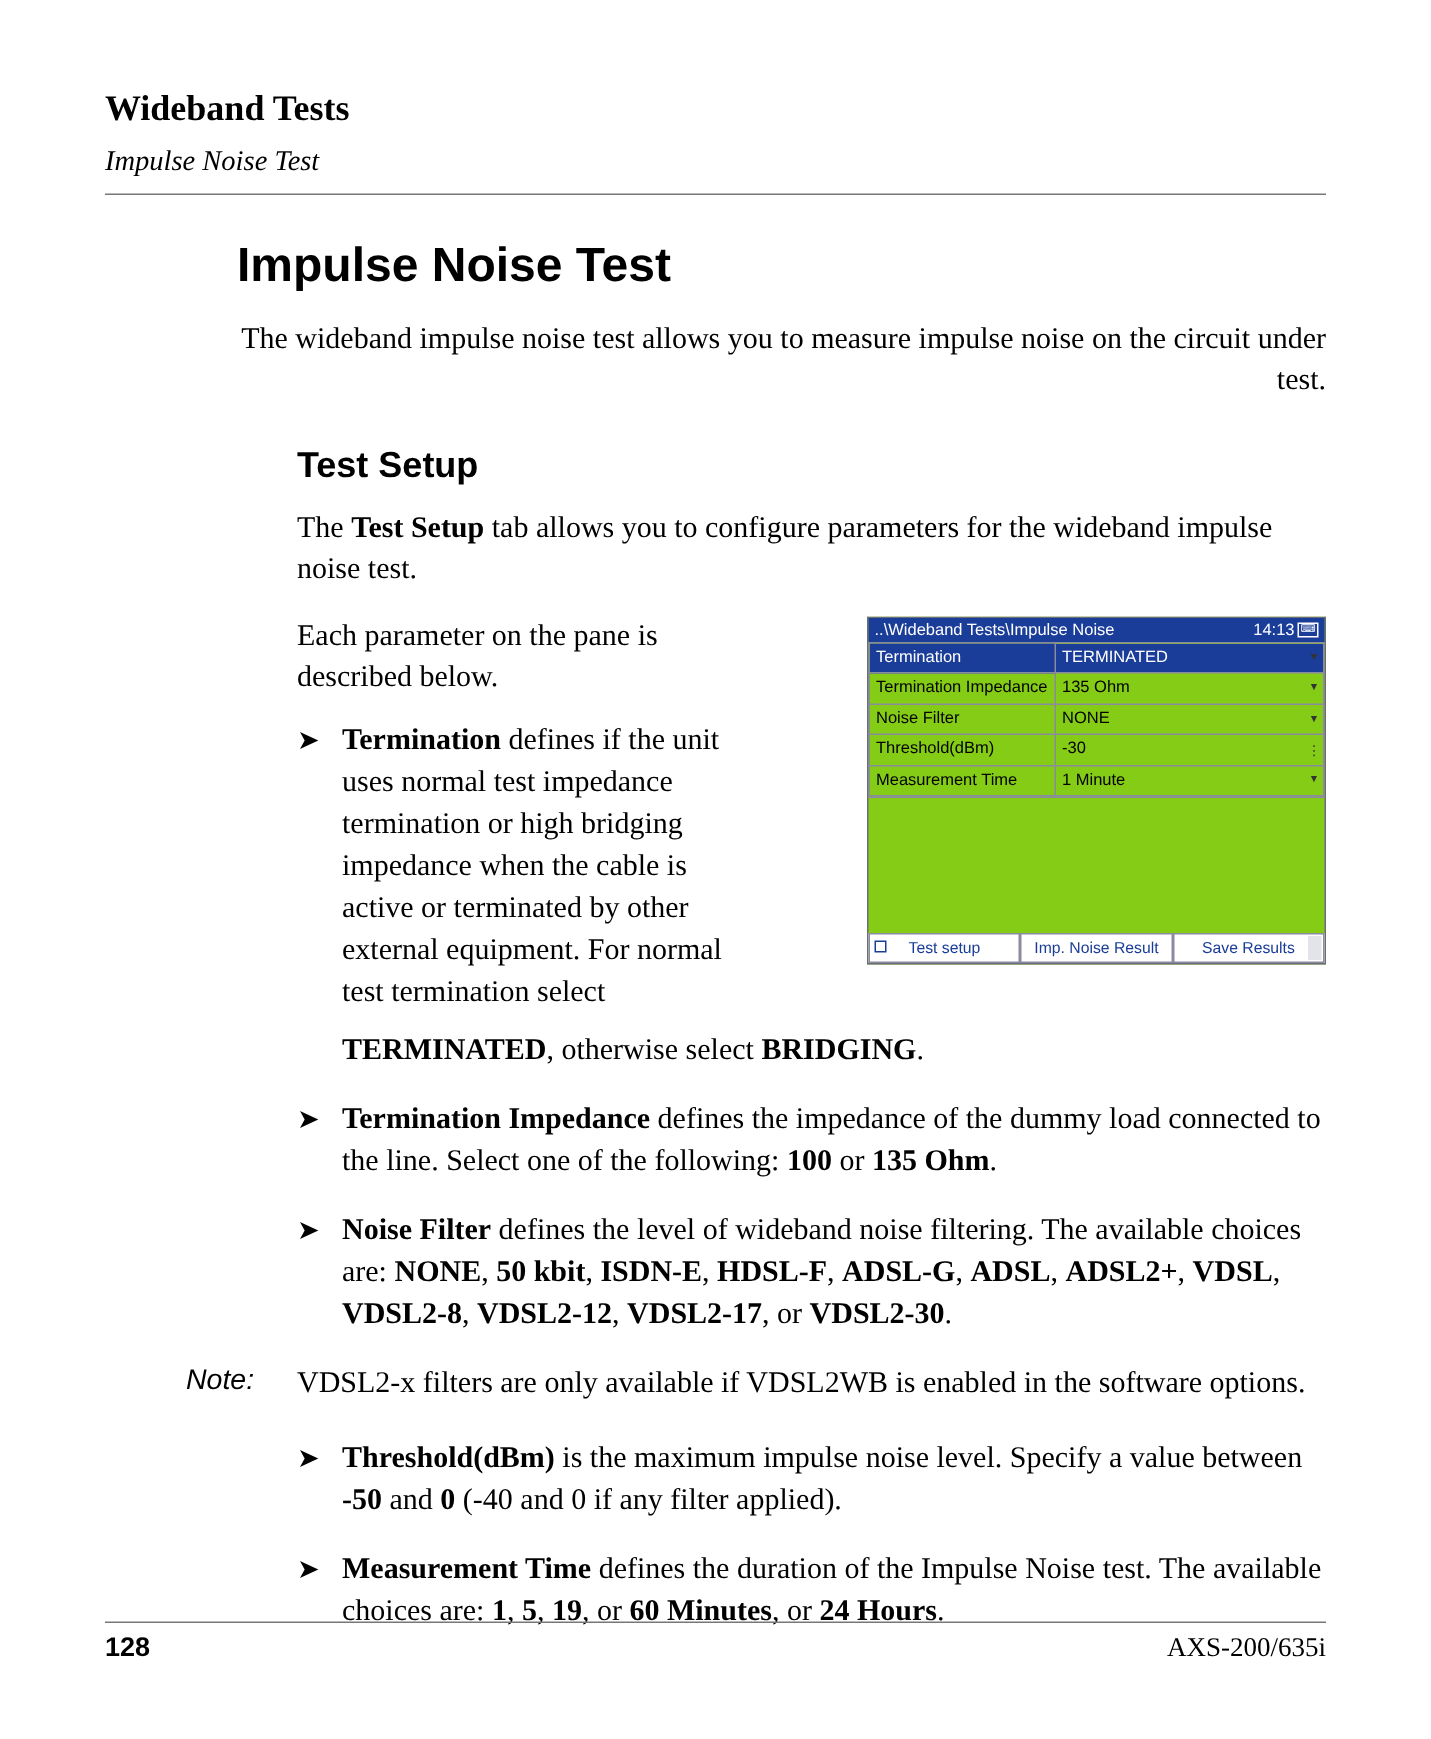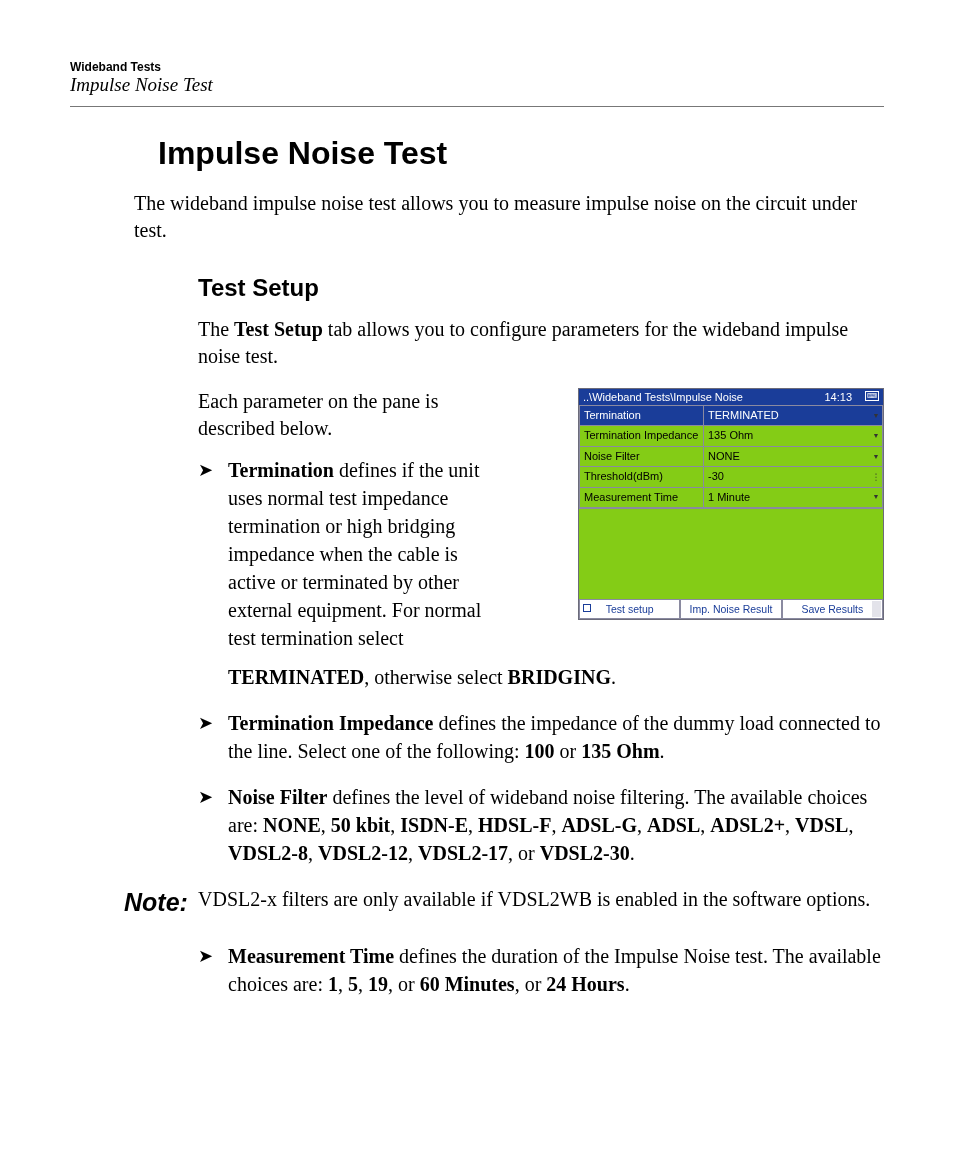--- a/index.html
+++ b/index.html
@@ -11,44 +11,45 @@
     color: #000;
     width: 954px;
   }
   .page {
     padding: 60px 70px 40px 70px;
     box-sizing: border-box;
     min-height: 1159px;
     position: relative;
   }
   .header-chapter {
-    font-family: Liberation Sans, sans-serif;
+    font-family: Liberation Serif, serif;
     font-weight: 700;
-    font-size: 12px;
-    margin: 0 0 0 0;
+    font-size: 24px;
+    margin: 0 0 10px 0;
   }
   .header-section {
     font-style: italic;
     font-size: 19px;
     margin: 0 0 10px 0;
   }
   .hrule {
     border: none;
     border-top: 1.5px solid #777;
     margin: 0 0 28px 0;
   }
   h1.title {
     font-family: Arial, Helvetica, sans-serif;
     font-weight: 800;
     font-size: 32px;
     margin: 0 0 18px 88px;
   }
   .intro {
     margin: 0 0 30px 64px;
     line-height: 1.35;
+    text-align: right;
   }
   h2.subhead {
     font-family: Arial, Helvetica, sans-serif;
     font-weight: 800;
     font-size: 24px;
     margin: 0 0 14px 128px;
   }
   .para {
     margin: 0 0 18px 128px;
     line-height: 1.35;
@@ -74,21 +75,21 @@
   }
   .ss-titlebar {
     background: #1a3d99;
     color: #fff;
     font-size: 11px;
     padding: 2px 4px;
     display: flex;
     justify-content: space-between;
     align-items: center;
   }
-  .ss-titlebar .clock { display:flex; align-items:flex-start; gap:13px; }
+  .ss-titlebar .clock { display:flex; align-items:center; gap:2px; }
   .ss-table { width: 100%; border-collapse: collapse; }
   .ss-table td {
     border: 1px solid #8a8aa0;
     padding: 2px 4px;
     font-size: 11px;
     line-height: 1.4;
   }
   .ss-table td.val { position: relative; }
   .ss-table tr.hl td { background: #1a3d99; color: #fff; }
   .ss-table td:first-child { width: 115px; }
@@ -150,24 +151,24 @@
   }
   .after-clear { clear: both; }
   .note-row {
     display: flex;
     margin: 0 0 22px 54px;
     line-height: 1.4;
   }
   .note-label {
     font-family: Arial, Helvetica, sans-serif;
     font-style: italic;
-    font-weight: 700;
+    font-weight: 400;
     width: 74px;
     flex-shrink: 0;
-    font-size: 25px;
+    font-size: 19px;
   }
   .note-body {
   }
   .footer {
     position: absolute;
     left: 70px; right: 70px; bottom: 50px;
   }
   .footer-rule {
     border: none;
     border-top: 1.5px solid #777;
@@ -265,18 +266,28 @@
     </li>
   </ul>
 
   <div class="note-row">
     <div class="note-label">Note:</div>
     <div class="note-body">VDSL2-x filters are only available if VDSL2WB is enabled in the software options.</div>
   </div>
 
   <ul class="arrowlist">
     <li>
+      <b>Threshold(dBm)</b><span> is the maximum impulse noise level. Specify a value between </span><b>-50</b><span> and </span><b>0</b><span> (-40 and 0 if any filter applied).</span>
+    </li>
+    <li>
       <b>Measurement Time</b><span> defines the duration of the Impulse Noise test. The available choices are: </span><b>1</b><span>, </span><b>5</b><span>, </span><b>19</b><span>, or </span><b>60 Minutes</b><span>, or </span><b>24 Hours</b><span>.</span>
     </li>
   </ul>
 
+  <div class="footer">
+    <hr class="footer-rule">
+    <div class="footer-row">
+      <span class="pg">128</span>
+      <span>AXS-200/635i</span>
+    </div>
+  </div>
 
 </div>
 
 </body></html>

